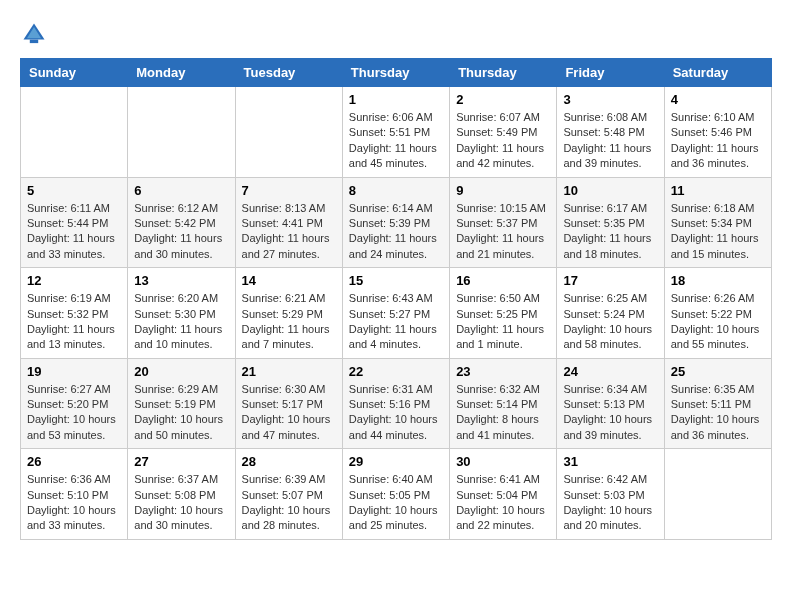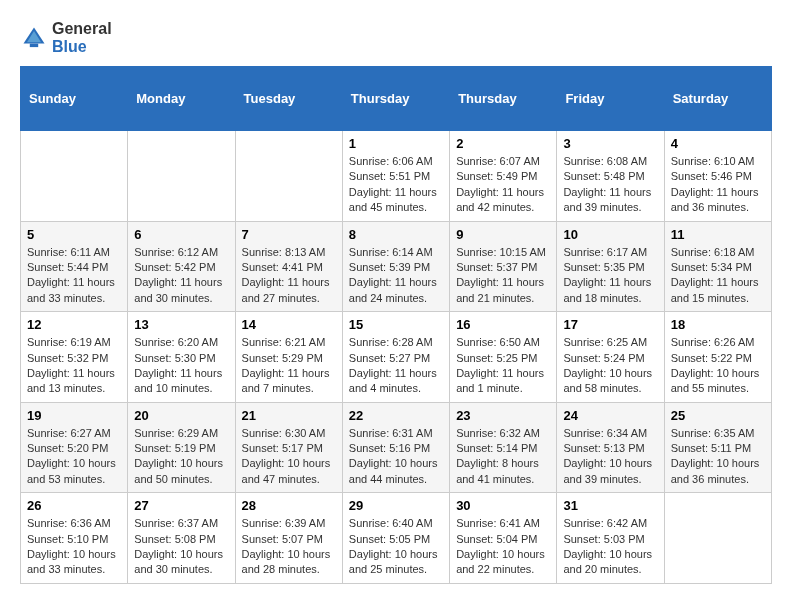--- a/index.html
+++ b/index.html
@@ -39,21 +39,21 @@
     }
     .calendar {
       width: 100%;
       border-collapse: collapse;
       border: 1px solid #ccc;
     }
     .calendar th {
       background-color: #2a6ebb;
       color: #fff;
       text-align: left;
-      padding: 24px 8px;
+      padding: 6px 8px;
       font-size: 13px;
       border: 1px solid #2a6ebb;
     }
     .calendar td {
       vertical-align: top;
       padding: 5px 6px;
       border: 1px solid #ccc;
       width: calc(100% / 7);
       min-height: 80px;
       font-size: 11px;
@@ -79,24 +79,20 @@
 </head>
 <body>
 
 <div class="header-area">
   <div class="logo">
     <svg class="logo-icon" viewBox="0 0 40 40">
       <polygon points="20,5 35,28 5,28" fill="#2a6ebb"></polygon>
       <polygon points="20,10 30,26 10,26" fill="#5a9fd4"></polygon>
       <rect x="14" y="28" width="12" height="5" fill="#2a6ebb"></rect>
     </svg>
-    <div>
-      <span style="font-size:16px;font-weight:bold;color:#333;">General</span><br>
-      <span style="font-size:16px;font-weight:bold;color:#2a6ebb;">Blue</span>
-    </div>
   </div>
   <div class="title-area">
     <div class="month-title"></div>
     <div class="location-title"></div>
   </div>
 </div>
 
 <table class="calendar">
   <thead>
     <tr>
@@ -197,21 +193,21 @@
           <div class="day-info">Daylight: 11 hours and 10 minutes.</div>
         </td>
         <td>
           <div class="day-number">14</div>
           <div class="day-info">Sunrise: 6:21 AM</div>
           <div class="day-info">Sunset: 5:29 PM</div>
           <div class="day-info">Daylight: 11 hours and 7 minutes.</div>
         </td>
         <td>
           <div class="day-number">15</div>
-          <div class="day-info">Sunrise: 6:28 AM</div>
+          <div class="day-info">Sunrise: 6:43 AM</div>
           <div class="day-info">Sunset: 5:27 PM</div>
           <div class="day-info">Daylight: 11 hours and 4 minutes.</div>
         </td>
         <td>
           <div class="day-number">16</div>
           <div class="day-info">Sunrise: 6:50 AM</div>
           <div class="day-info">Sunset: 5:25 PM</div>
           <div class="day-info">Daylight: 11 hours and 1 minute.</div>
         </td>
         <td>

